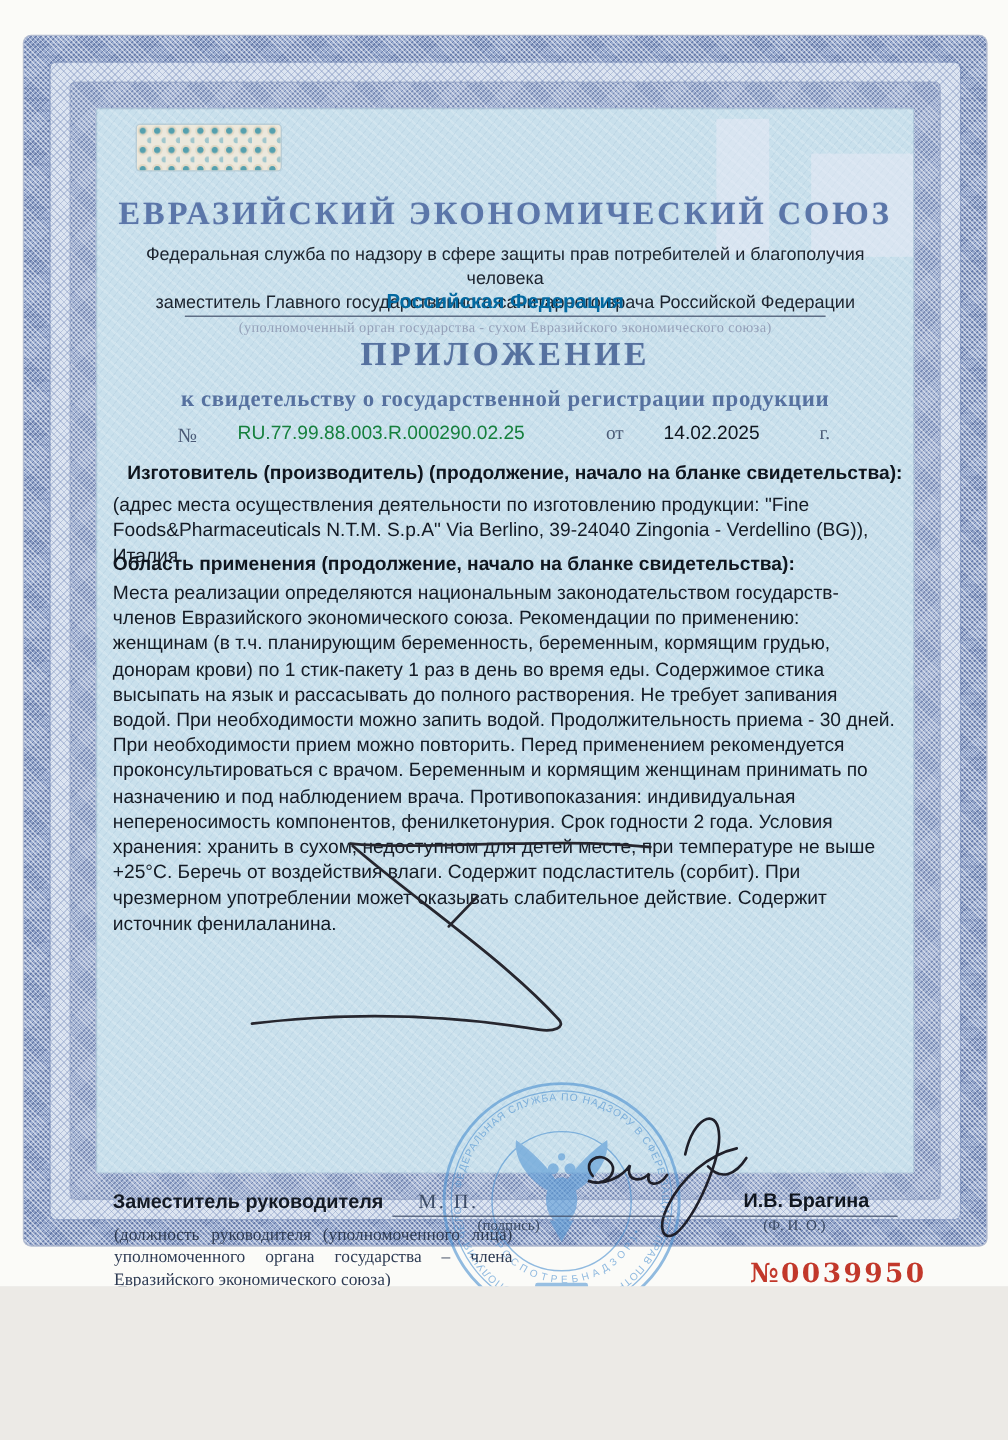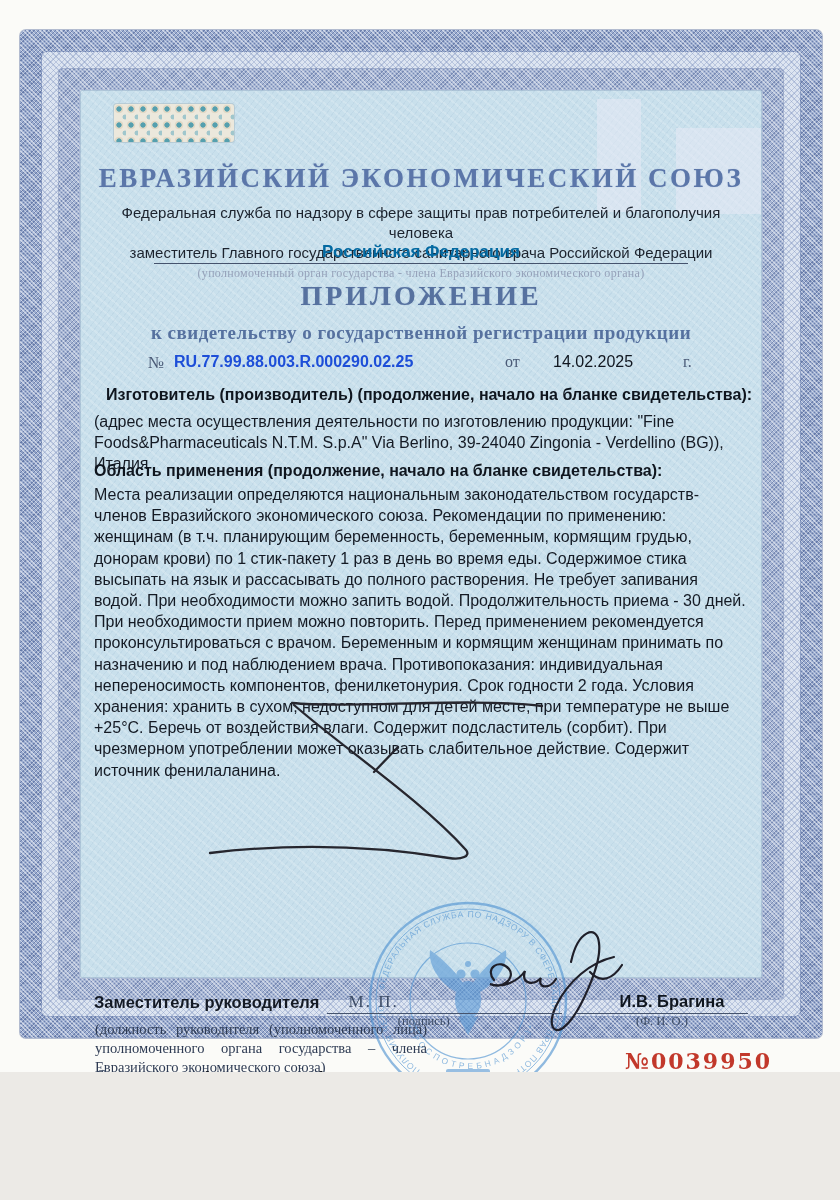--- a/index.html
+++ b/index.html
@@ -56,21 +56,21 @@
   .doc-title{left:0;top:190px;width:100%;text-align:center;
      font-family:"Liberation Serif",serif;font-weight:bold;font-size:28px;
      letter-spacing:3px;color:#56719f;text-shadow:0 0 1px rgba(86,113,159,.4);}
   .doc-sub{left:0;top:232px;width:100%;text-align:center;
      font-family:"Liberation Serif",serif;font-weight:bold;font-size:19px;
      letter-spacing:.5px;color:#56719f;}
   .num-row{left:0;top:263px;width:100%;height:22px;font-size:16px;}
   .num-row span{position:absolute;white-space:nowrap;}
   .lbl-serif{font-family:"Liberation Serif",serif;color:#4a5a76;}
   .num-no{left:54px;font-size:17px;}
-  .num-val{left:80px;color:#1d4ed8;font-weight:bold;}
+  .num-val{left:104px;color:#15803d;}
   .num-ot{left:411px;}
   .num-date{left:459px;color:#10161f;}
   .num-g{left:589px;}
   .sec-h{font-weight:bold;font-size:16px;color:#0f151e;}
   .manuf-h{left:12px;top:296px;width:100%;}
   .manuf-t{left:0;top:321px;width:100%;font-size:16px;line-height:21px;}
   .scope-h{left:0;top:372px;width:100%;}
   .scope-t{left:0;top:394px;width:100%;font-size:16px;line-height:21.2px;}
   
   .sig-row{left:0;top:901px;width:100%;display:flex;align-items:flex-end;}
@@ -115,21 +115,21 @@
     <div class="abs union-title">ЕВРАЗИЙСКИЙ ЭКОНОМИЧЕСКИЙ СОЮЗ</div>
 
     <div class="abs authority">
       <div>Федеральная служба по надзору в сфере защиты прав потребителей и благополучия человека</div>
       <div>заместитель Главного государственного санитарного врача Российской Федерации</div>
     </div>
 
     <div class="abs country-wrap">
       <span class="country">Российская Федерация</span>
     </div>
-    <div class="abs country-note">(уполномоченный орган государства - члена Евразийского экономического органа)</div>
+    <div class="abs country-note">(уполномоченный орган государства - сухом Евразийского экономического союза)</div>
 
     <div class="abs doc-title">ПРИЛОЖЕНИЕ</div>
     <div class="abs doc-sub">к свидетельству о государственной регистрации продукции</div>
 
     <div class="abs num-row">
       <span class="lbl-serif num-no">№</span>
       <span class="num-val">RU.77.99.88.003.R.000290.02.25</span>
       <span class="lbl-serif num-ot">от</span>
       <span class="num-date">14.02.2025</span>
       <span class="lbl-serif num-g">г.</span>

